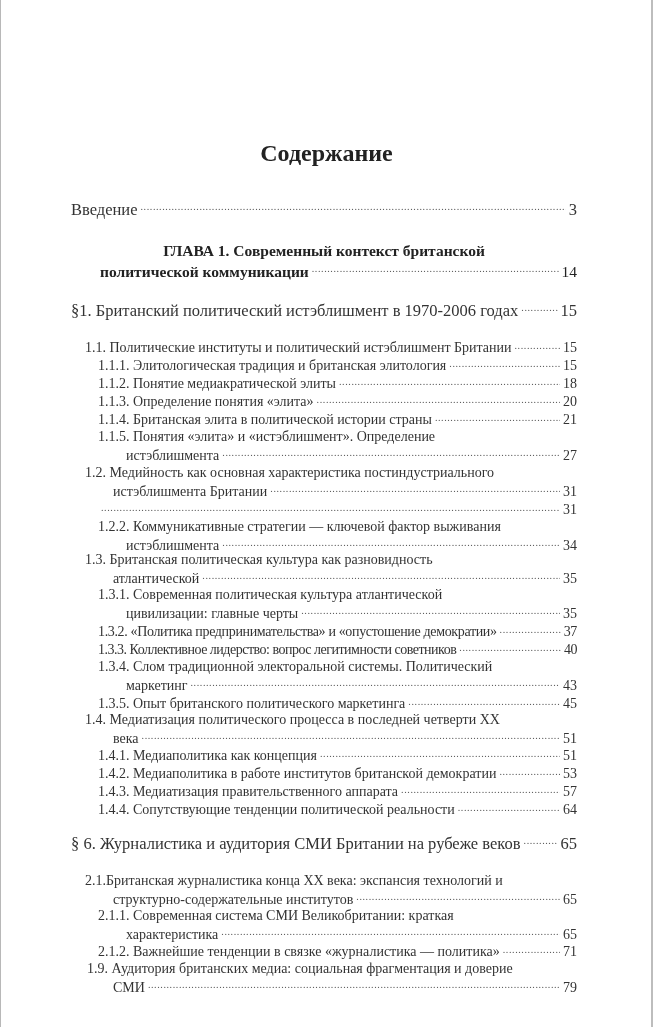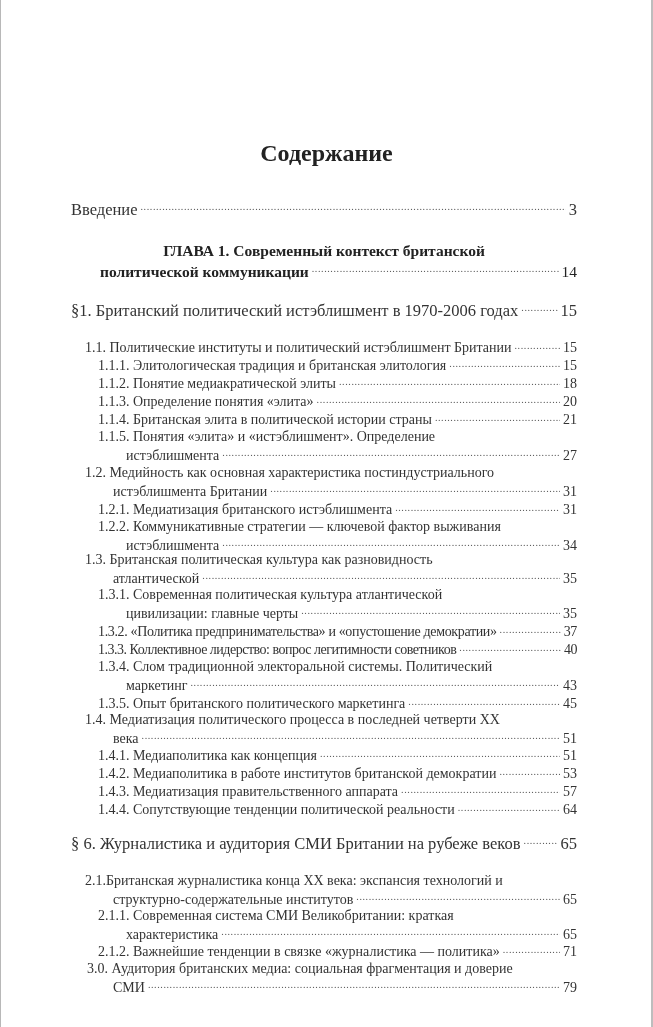--- a/index.html
+++ b/index.html
@@ -185,21 +185,20 @@
     <div class="cont">1.2. Медийность как основная характеристика постиндустриального</div>
     <div class="line" style="padding-left:28px;">
         <span class="txt">истэблишмента Британии</span>
         <span class="dots"></span>
         <span class="pg">31</span>
       </div>
   </div>
 
   <div class="entry sm" style="top:466px; left:98px;">
     <div class="line">
-        <span class="txt">1.2.1. Медиатизация британского истэблишмента</span>
         <span class="dots"></span>
         <span class="pg">31</span>
       </div>
   </div>
 
   <div class="entry sm" style="top:484px; left:98px;">
     <div class="cont">1.2.2. Коммуникативные стратегии — ключевой фактор выживания</div>
     <div class="line" style="padding-left:28px;">
         <span class="txt">истэблишмента</span>
         <span class="dots"></span>
@@ -327,20 +326,20 @@
 
   <div class="entry sm" style="top:908px; left:98px;">
     <div class="line">
         <span class="txt">2.1.2. Важнейшие тенденции в связке «журналистика — политика»</span>
         <span class="dots"></span>
         <span class="pg">71</span>
       </div>
   </div>
 
   <div class="entry sm" style="top:926px; left:87px;">
-    <div class="cont">3.0. Аудитория британских медиа: социальная фрагментация и доверие</div>
+    <div class="cont">1.9. Аудитория британских медиа: социальная фрагментация и доверие</div>
     <div class="line" style="padding-left:26px;">
         <span class="txt">СМИ</span>
         <span class="dots"></span>
         <span class="pg">79</span>
       </div>
   </div>
 </div>
 
 </body></html>

